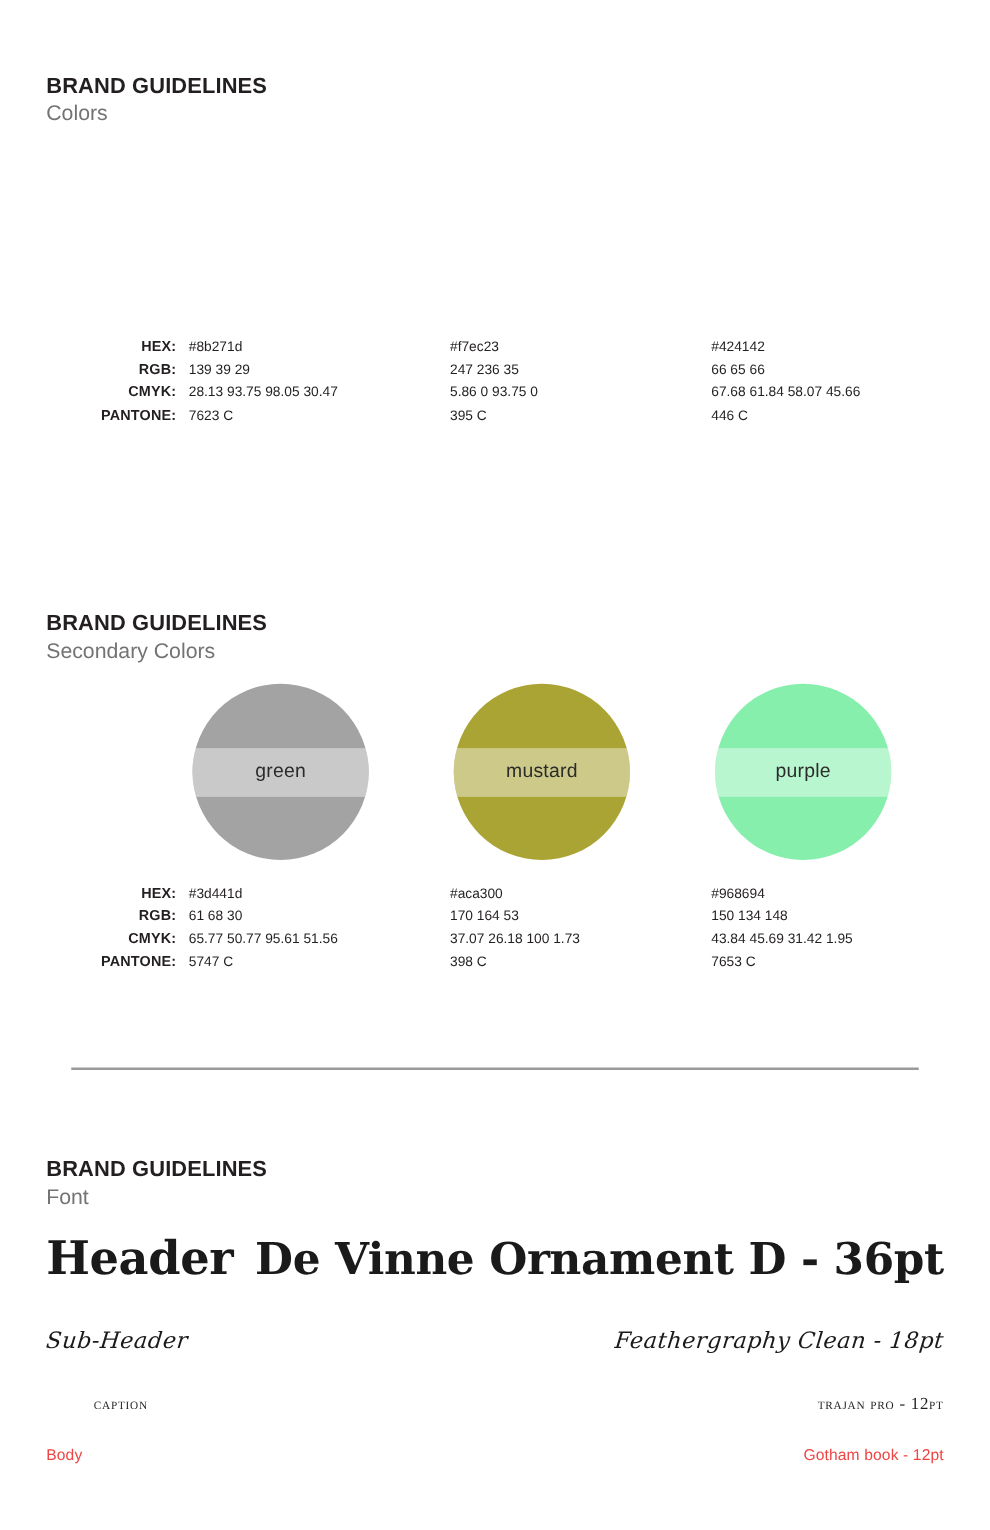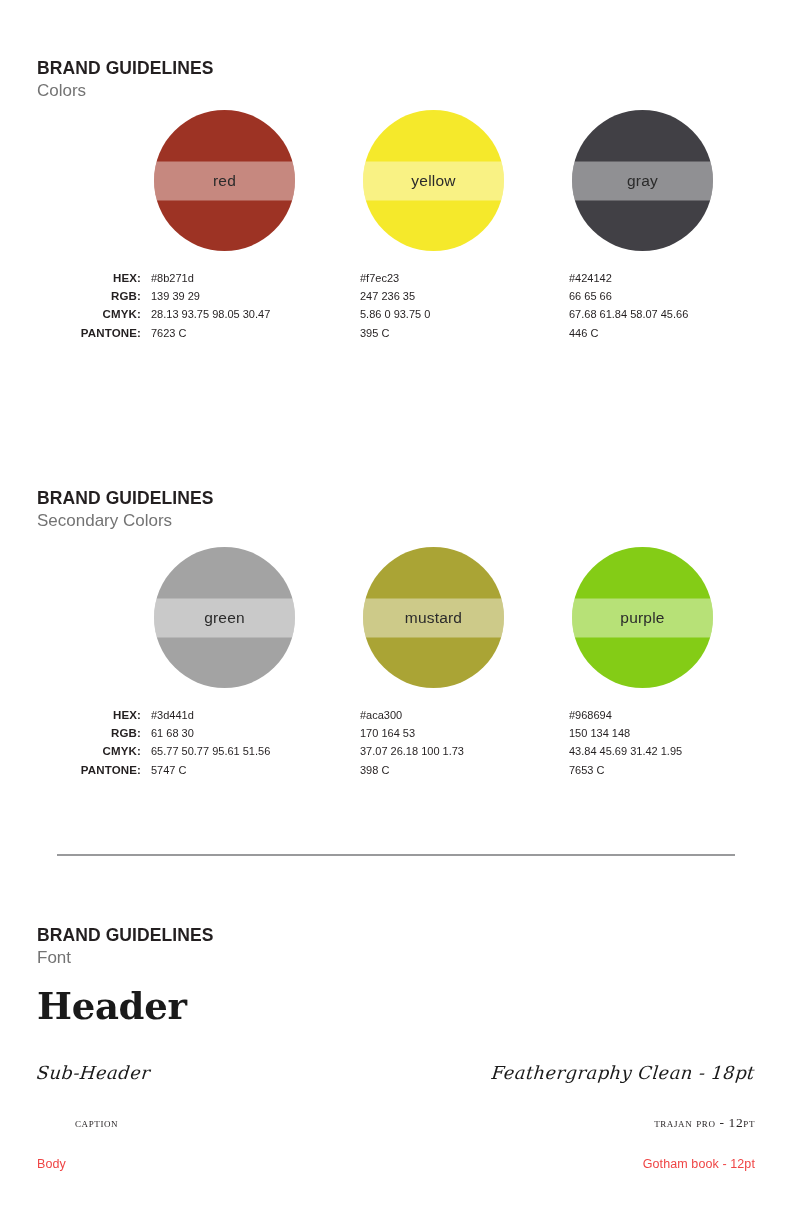--- a/index.html
+++ b/index.html
@@ -183,37 +183,20 @@
 </head>
 <body>
 
 <div class="page">
 
   <div class="section-head" style="top:58px;">
     <p class="brand-line">BRAND GUIDELINES</p>
     <p class="sub-line">Colors</p>
   </div>
 
-  <div class="swatch-row" style="top:110px;">
-    <div class="swatch" id="sw-red" style="left: 154px; background: rgb(157, 51, 36);">
-      <div class="band">
-        <span>red</span>
-      </div>
-    </div>
-    <div class="swatch" id="sw-yellow" style="left: 363px; background: rgb(245, 233, 43);">
-      <div class="band">
-        <span>yellow</span>
-      </div>
-    </div>
-    <div class="swatch" id="sw-gray" style="left: 572px; background: rgb(65, 64, 69);">
-      <div class="band">
-        <span>gray</span>
-      </div>
-    </div>
-  </div>
 
   <div class="spec-block" style="top:269px;">
     <div class="spec-labels">
       <div>HEX:</div>
       <div>RGB:</div>
       <div>CMYK:</div>
       <div>PANTONE:</div>
     </div>
     <div class="spec-col" style="left:151px;">
       <div>#8b271d</div>
@@ -244,21 +227,21 @@
     <div class="swatch" id="sw-green" style="left: 154px; background: #a3a3a3;">
       <div class="band">
         <span>green</span>
       </div>
     </div>
     <div class="swatch" id="sw-mustard" style="left: 363px; background: rgb(170, 164, 53);">
       <div class="band">
         <span>mustard</span>
       </div>
     </div>
-    <div class="swatch" id="sw-purple" style="left: 572px; background: #84cc16;">
+    <div class="swatch" id="sw-purple" style="left: 572px; background: #86efac;">
       <div class="band">
         <span>purple</span>
       </div>
     </div>
   </div>
 
   <div class="spec-block" style="top:706px;">
     <div class="spec-labels">
       <div>HEX:</div>
       <div>RGB:</div>
@@ -288,20 +271,21 @@
   <div class="divider" style="top:854px;"></div>
 
   <div class="section-head" style="top:925px;">
     <p class="brand-line">BRAND GUIDELINES</p>
     <p class="sub-line">Font</p>
   </div>
 
   <div class="font-rows">
     <div class="font-row f-header" style="top:984px;">
       <div class="spec-sample">Header</div>
+      <div class="spec-name">De Vinne Ornament D - 36pt</div>
     </div>
     <div class="font-row f-sub" style="top:1062px;">
       <div class="spec-sample">Sub-Header</div>
       <div class="spec-name">Feathergraphy Clean - 18pt</div>
     </div>
     <div class="font-row f-caption" style="top:1115px;">
       <div class="spec-sample">Caption</div>
       <div class="spec-name">Trajan Pro - 12pt</div>
     </div>
     <div class="font-row f-body" style="top:1157px;">

